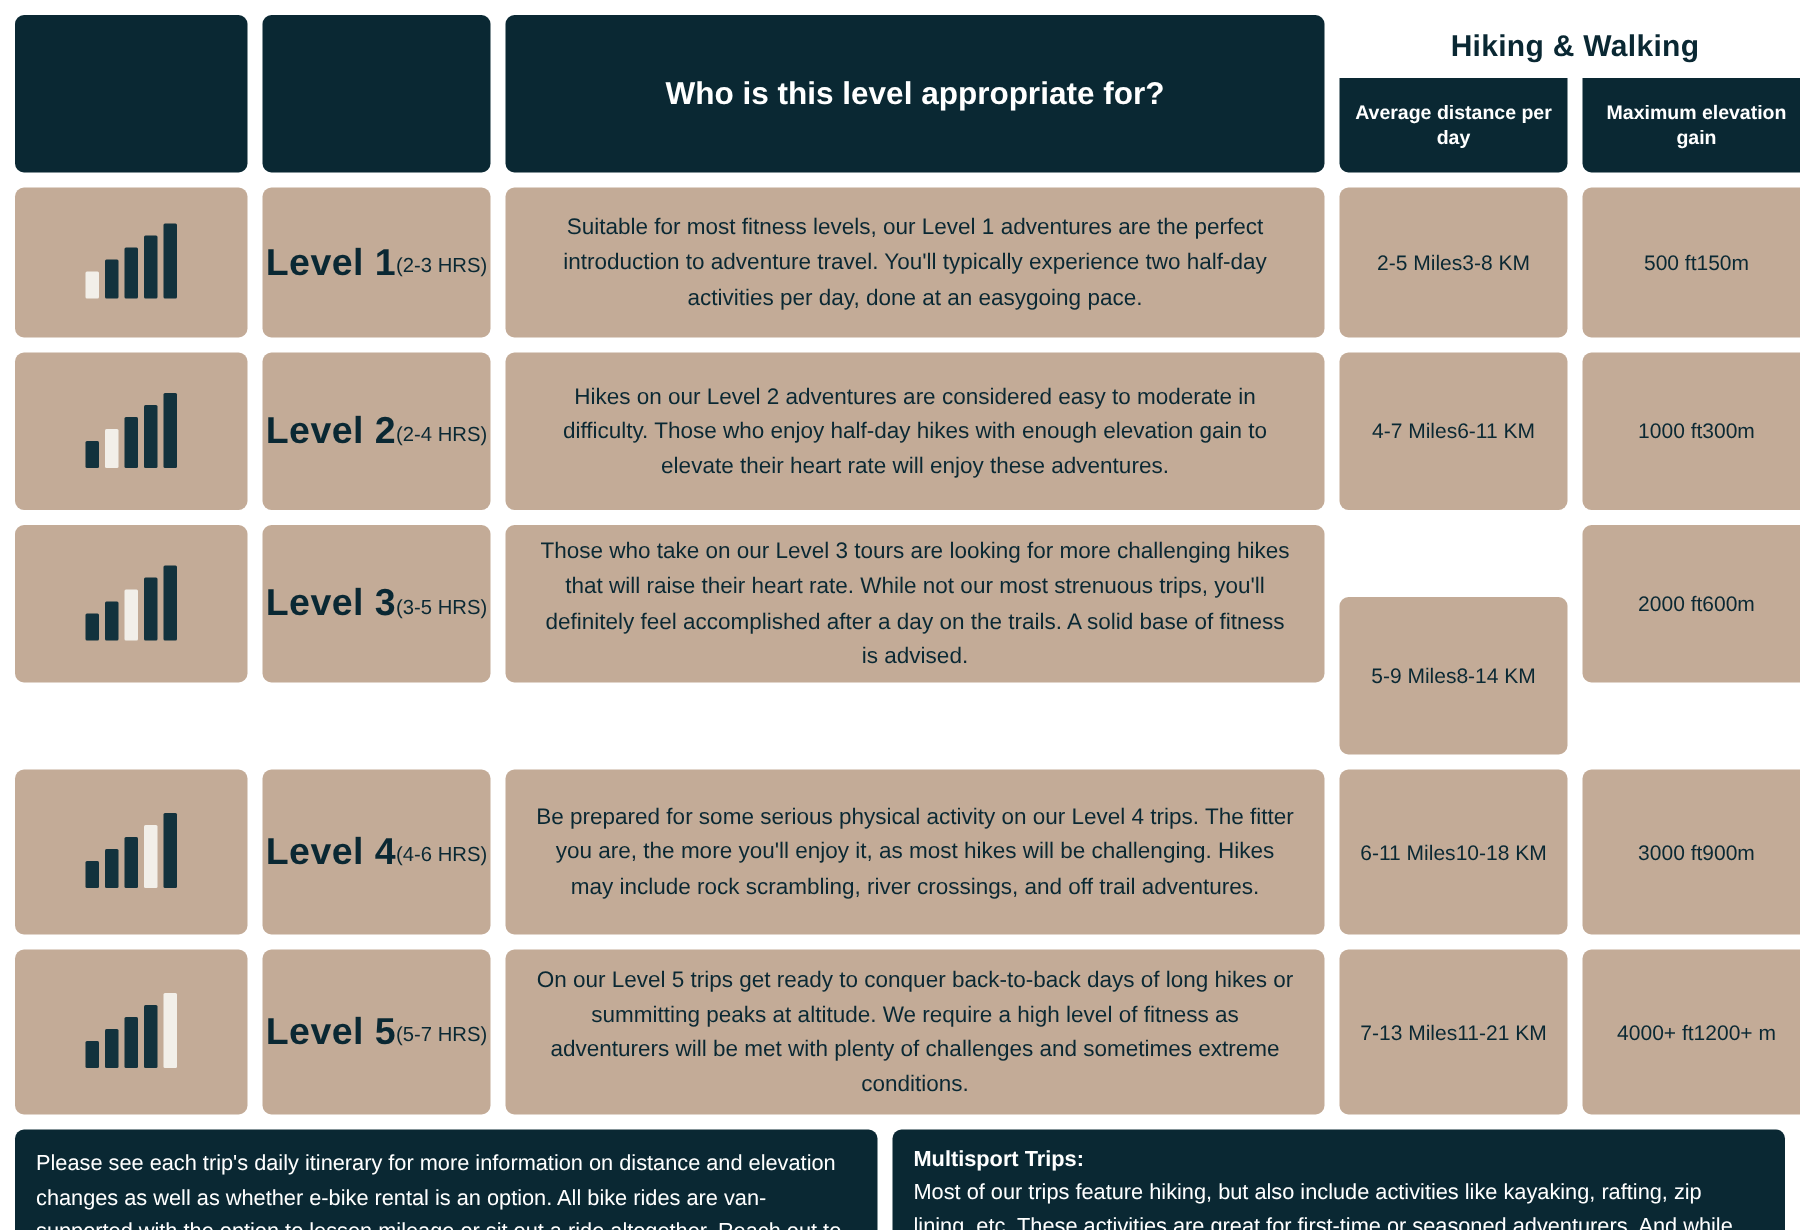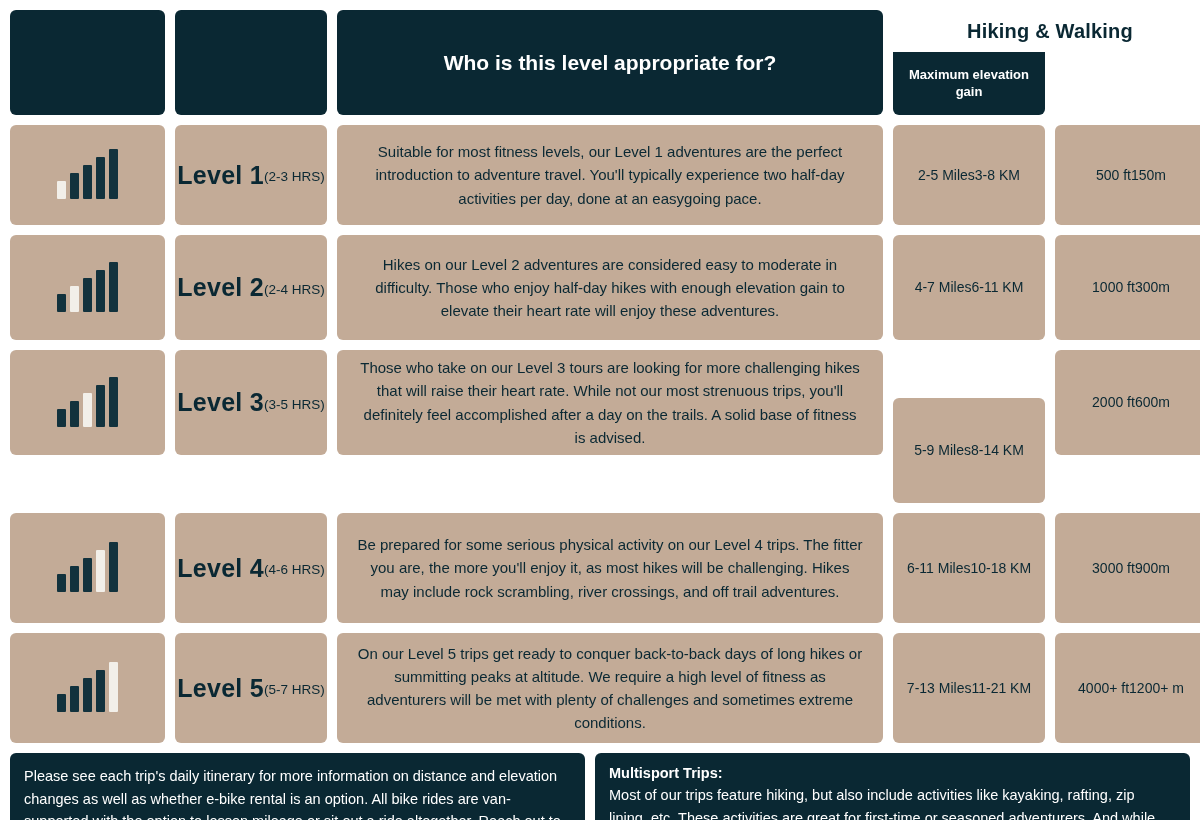--- a/index.html
+++ b/index.html
@@ -148,20 +148,21 @@
 <div class="page">
 
   <div class="grid">
 
     <div class="hdr-blank"></div>
     <div class="hdr-blank"></div>
     <div class="hdr-q">Who is this level appropriate for?</div>
     <div class="hdr-group">
       <div class="hdr-group-title">Hiking &amp; Walking</div>
       <div class="hdr-group-cols">
+        <div class="hdr-sub">Average distance per day</div>
         <div class="hdr-sub">Maximum elevation gain</div>
       </div>
     </div>
 
     <div id="rows-host" style="display:contents"><div class="cell cell-icon" style="height: 100px;">
           <div class="bars">
             <span style="height: 18px; background: rgb(242, 239, 233);"></span>
             <span style="height: 26px; background: rgb(18, 50, 61);"></span>
             <span style="height: 34px; background: rgb(18, 50, 61);"></span>
             <span style="height: 42px; background: rgb(18, 50, 61);"></span>

